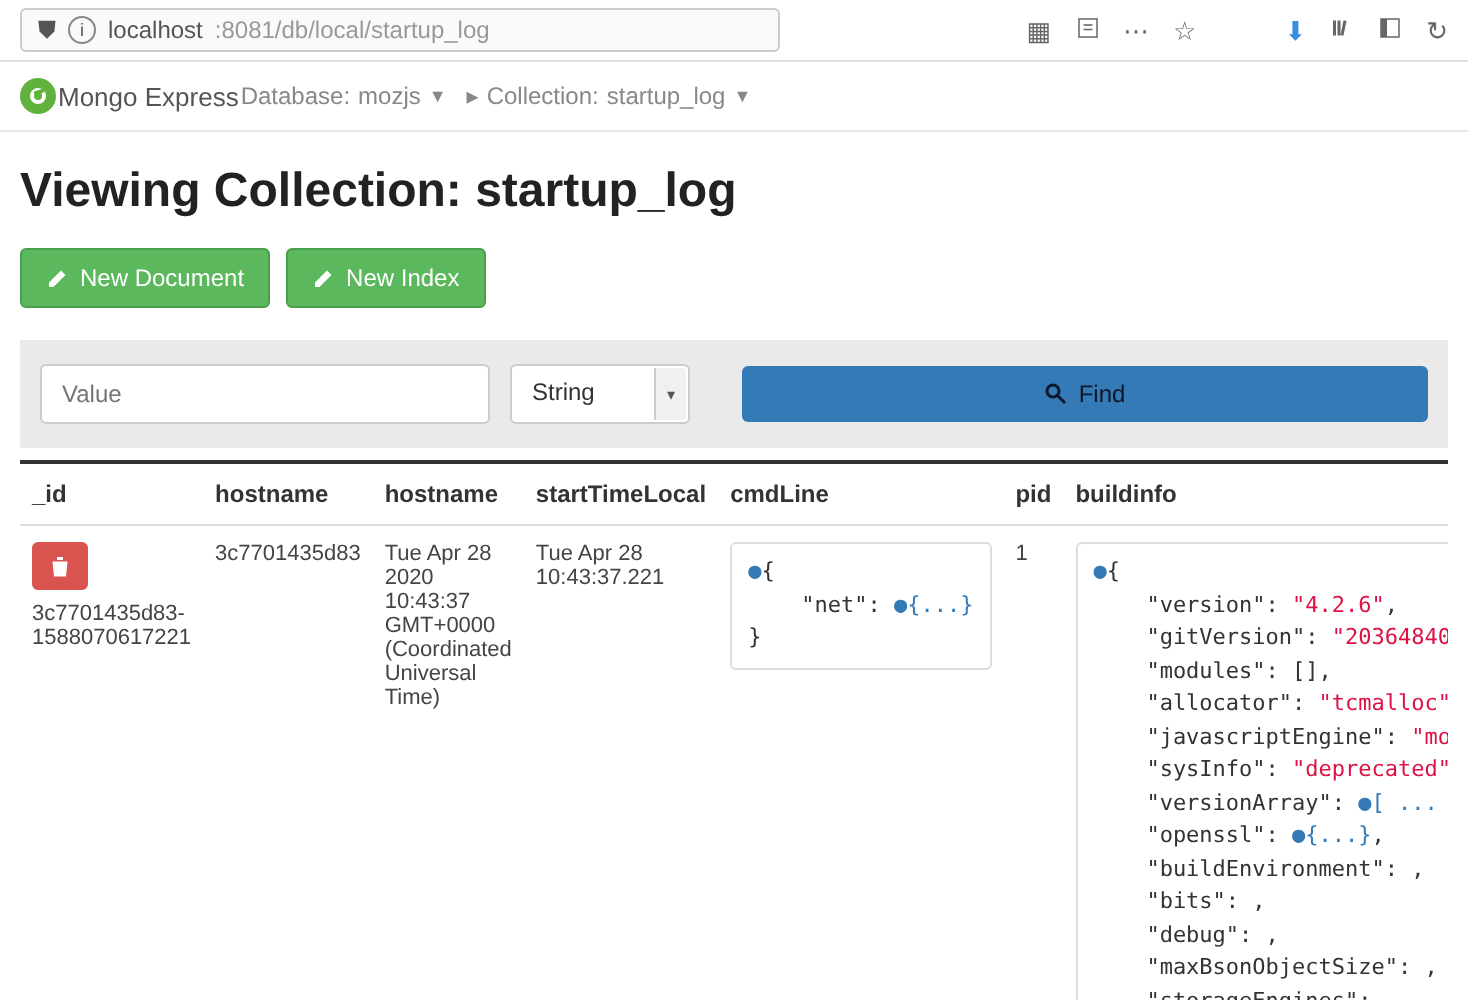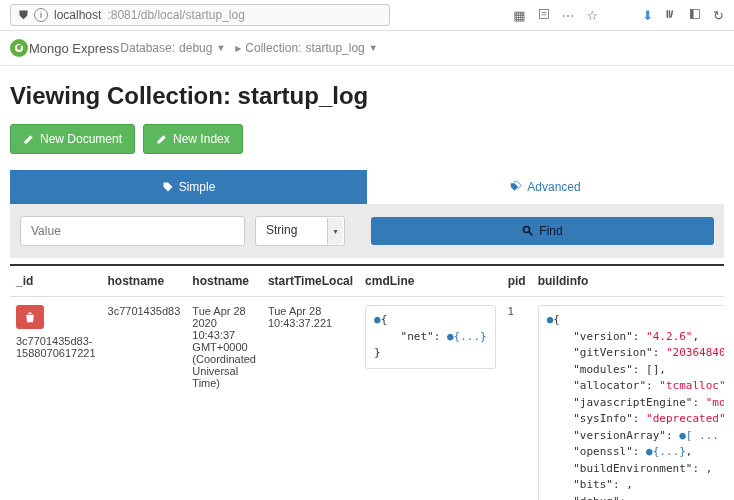--- a/index.html
+++ b/index.html
@@ -103,21 +103,21 @@
   </div>
 </div>
 
 <div class="app-header">
   <span class="logo">
       <span class="inner"></span>
     </span>
   <span class="brand">Mongo Express</span>
   <span class="crumbs">
     <span class="crumb">Database:</span>
-    <span class="crumb-link">debug</span>
+    <span class="crumb-link">mozjs</span>
     <span class="caret">▼</span>
     <span class="crumb" style="margin-left:6px">▸</span>
     <span class="crumb">Collection:</span>
     <span class="crumb-link">startup_log</span>
     <span class="caret">▼</span>
   </span>
 </div>
 
 <div class="page">
   <h1 class="page-title">Viewing Collection: startup_log</h1>
@@ -130,35 +130,20 @@
       <span>New Document</span>
     </button>
     <button class="btn btn-green">
       <svg class="i" viewBox="0 0 16 16">
           <path d="M2 11l8-8 3 3-8 8H2v-3z"></path>
         </svg>
       <span>New Index</span>
     </button>
   </div>
 
-  <div class="tabs">
-    <div class="tab active">
-      <svg class="i" viewBox="0 0 16 16">
-          <path d="M2 2h6l6 6-6 6-6-6V2z" fill="currentColor"></path>
-        </svg>
-      <span>Simple</span>
-    </div>
-    <div class="tab inactive">
-      <svg class="i" viewBox="0 0 16 16">
-          <path d="M1 3h5l5 5-5 5-5-5V3z"></path>
-          <path d="M5 1h5l5 5-5 5" fill="none" stroke="currentColor"></path>
-        </svg>
-      <span>Advanced</span>
-    </div>
-  </div>
 
   <div class="search-row">
     <input class="input value" placeholder="Value" style="">
     <div class="select-wrap">
       <div class="input">String</div>
       <div class="sel-caret">▾</div>
     </div>
     <button class="btn btn-blue">
       <svg class="i" viewBox="0 0 16 16">
           <circle cx="6" cy="6" r="4" fill="none" stroke="currentColor" stroke-width="2"></circle>

